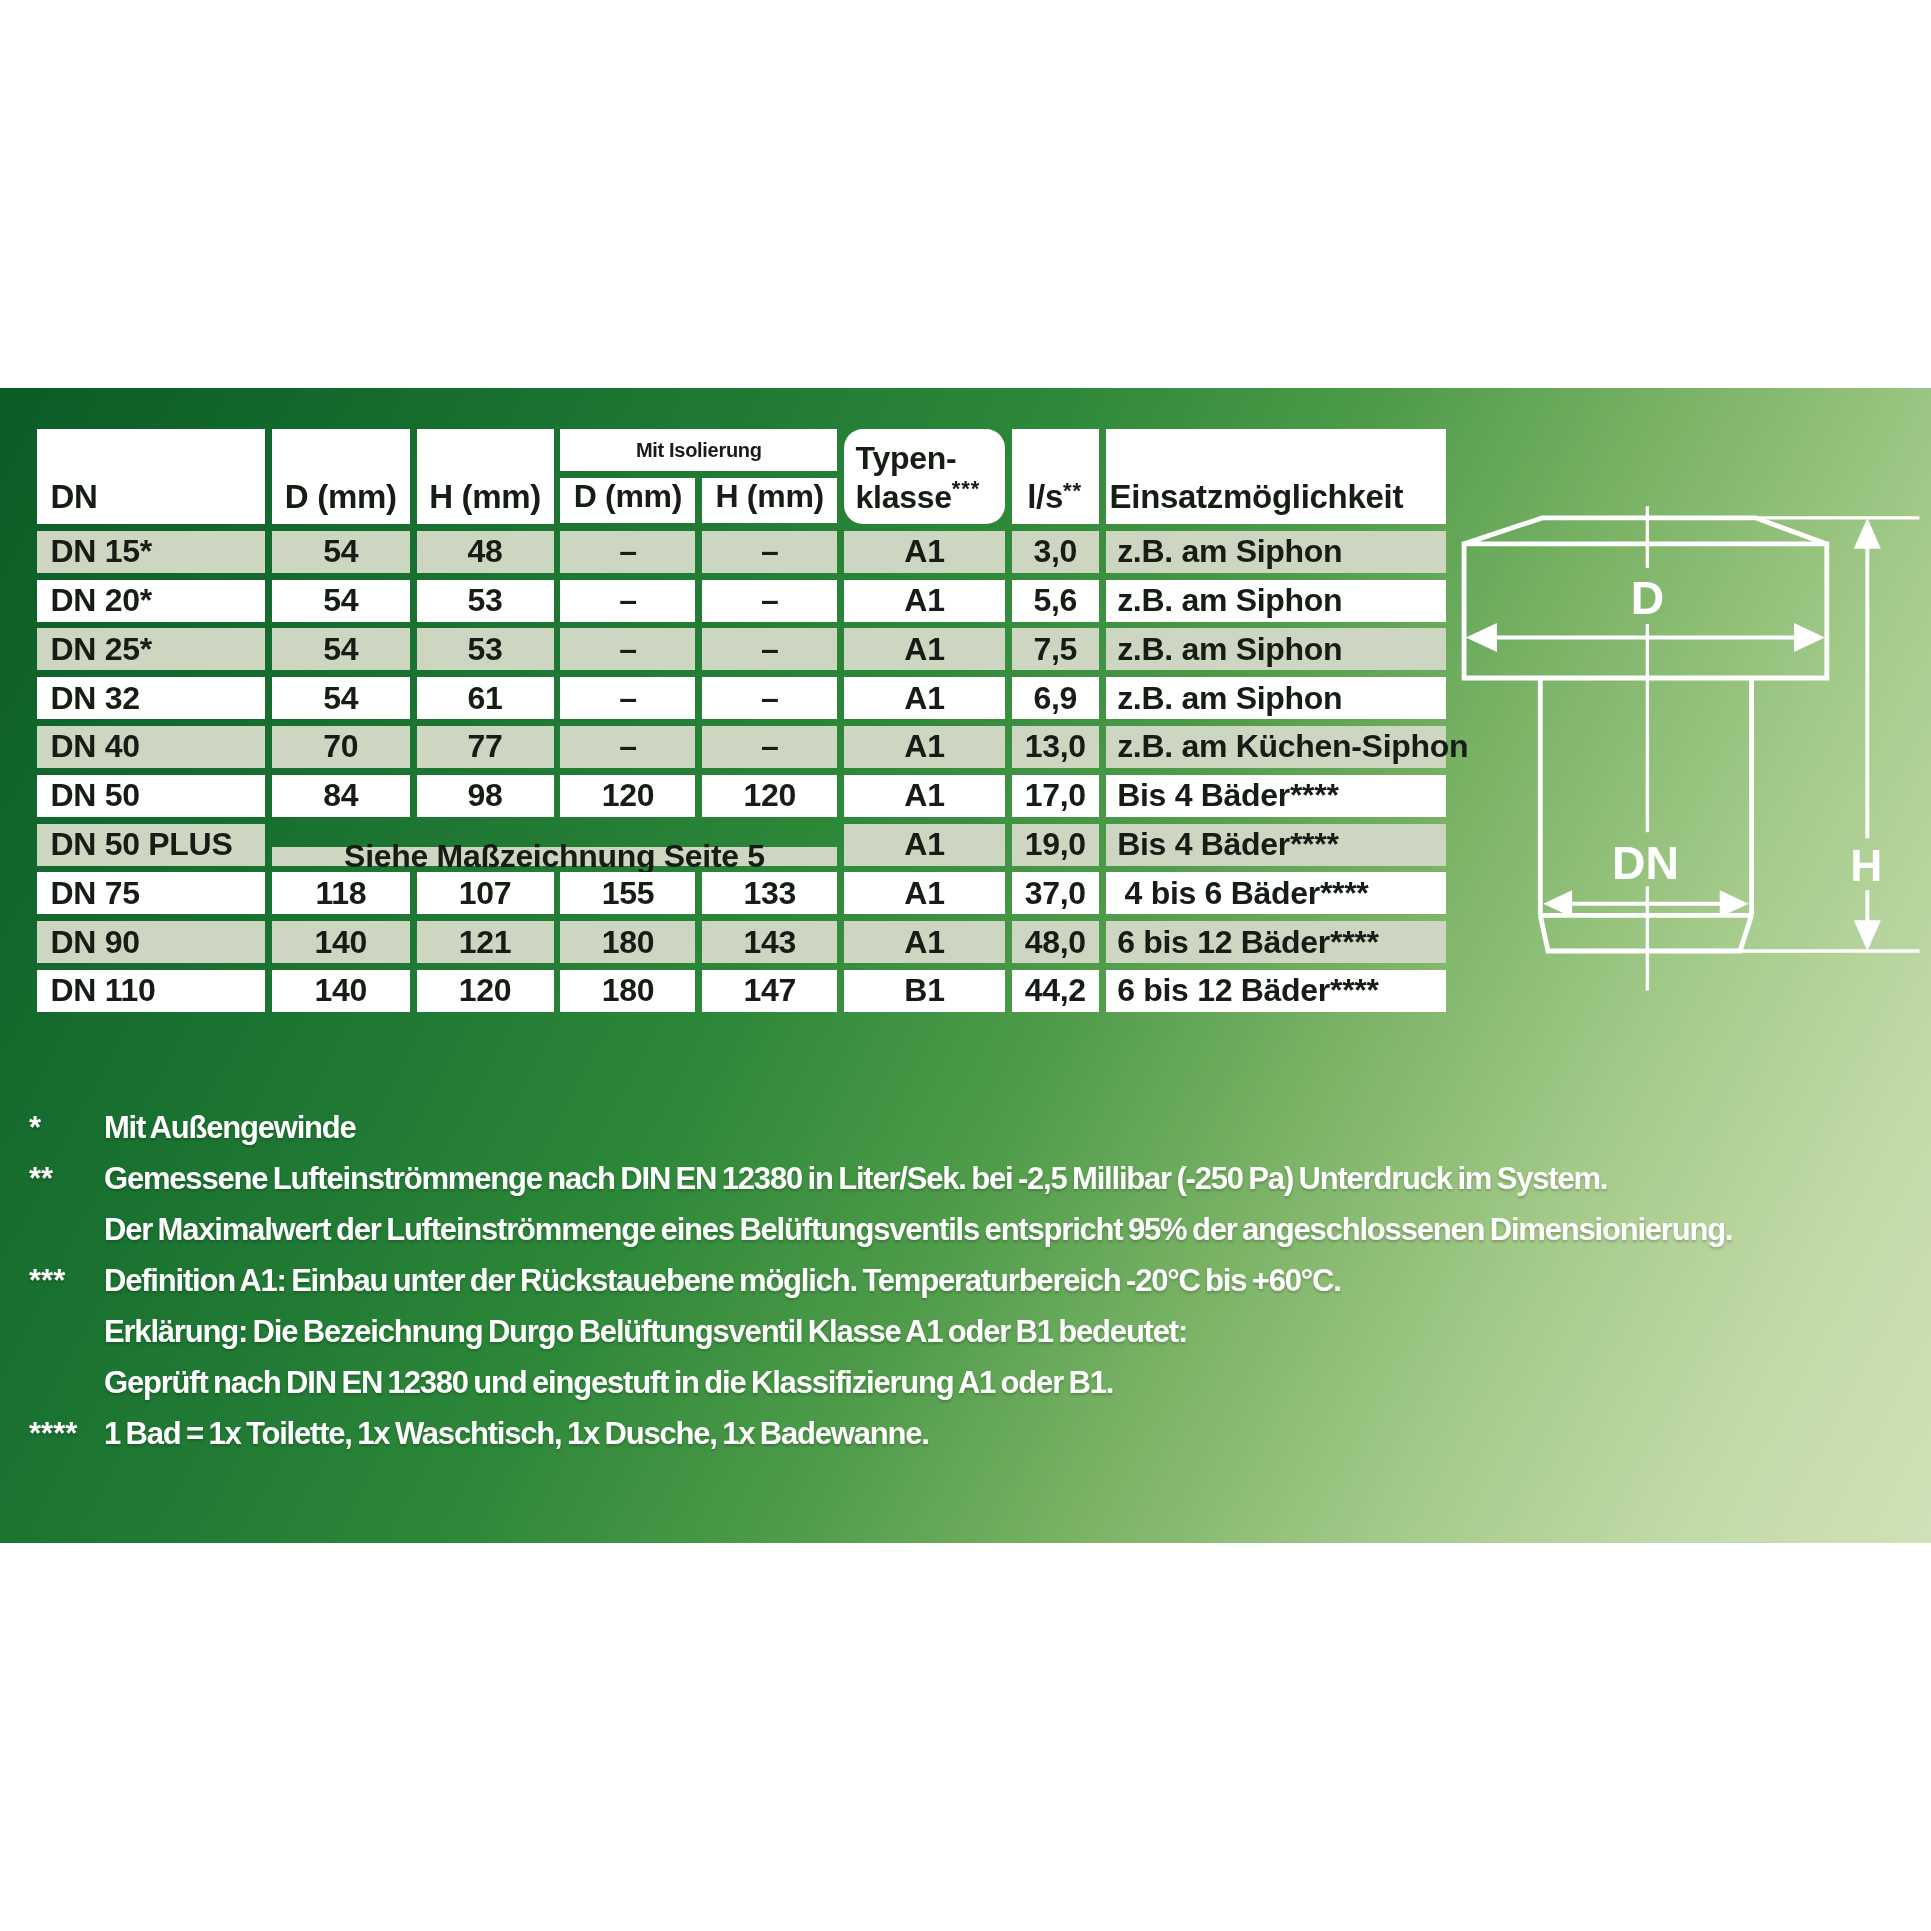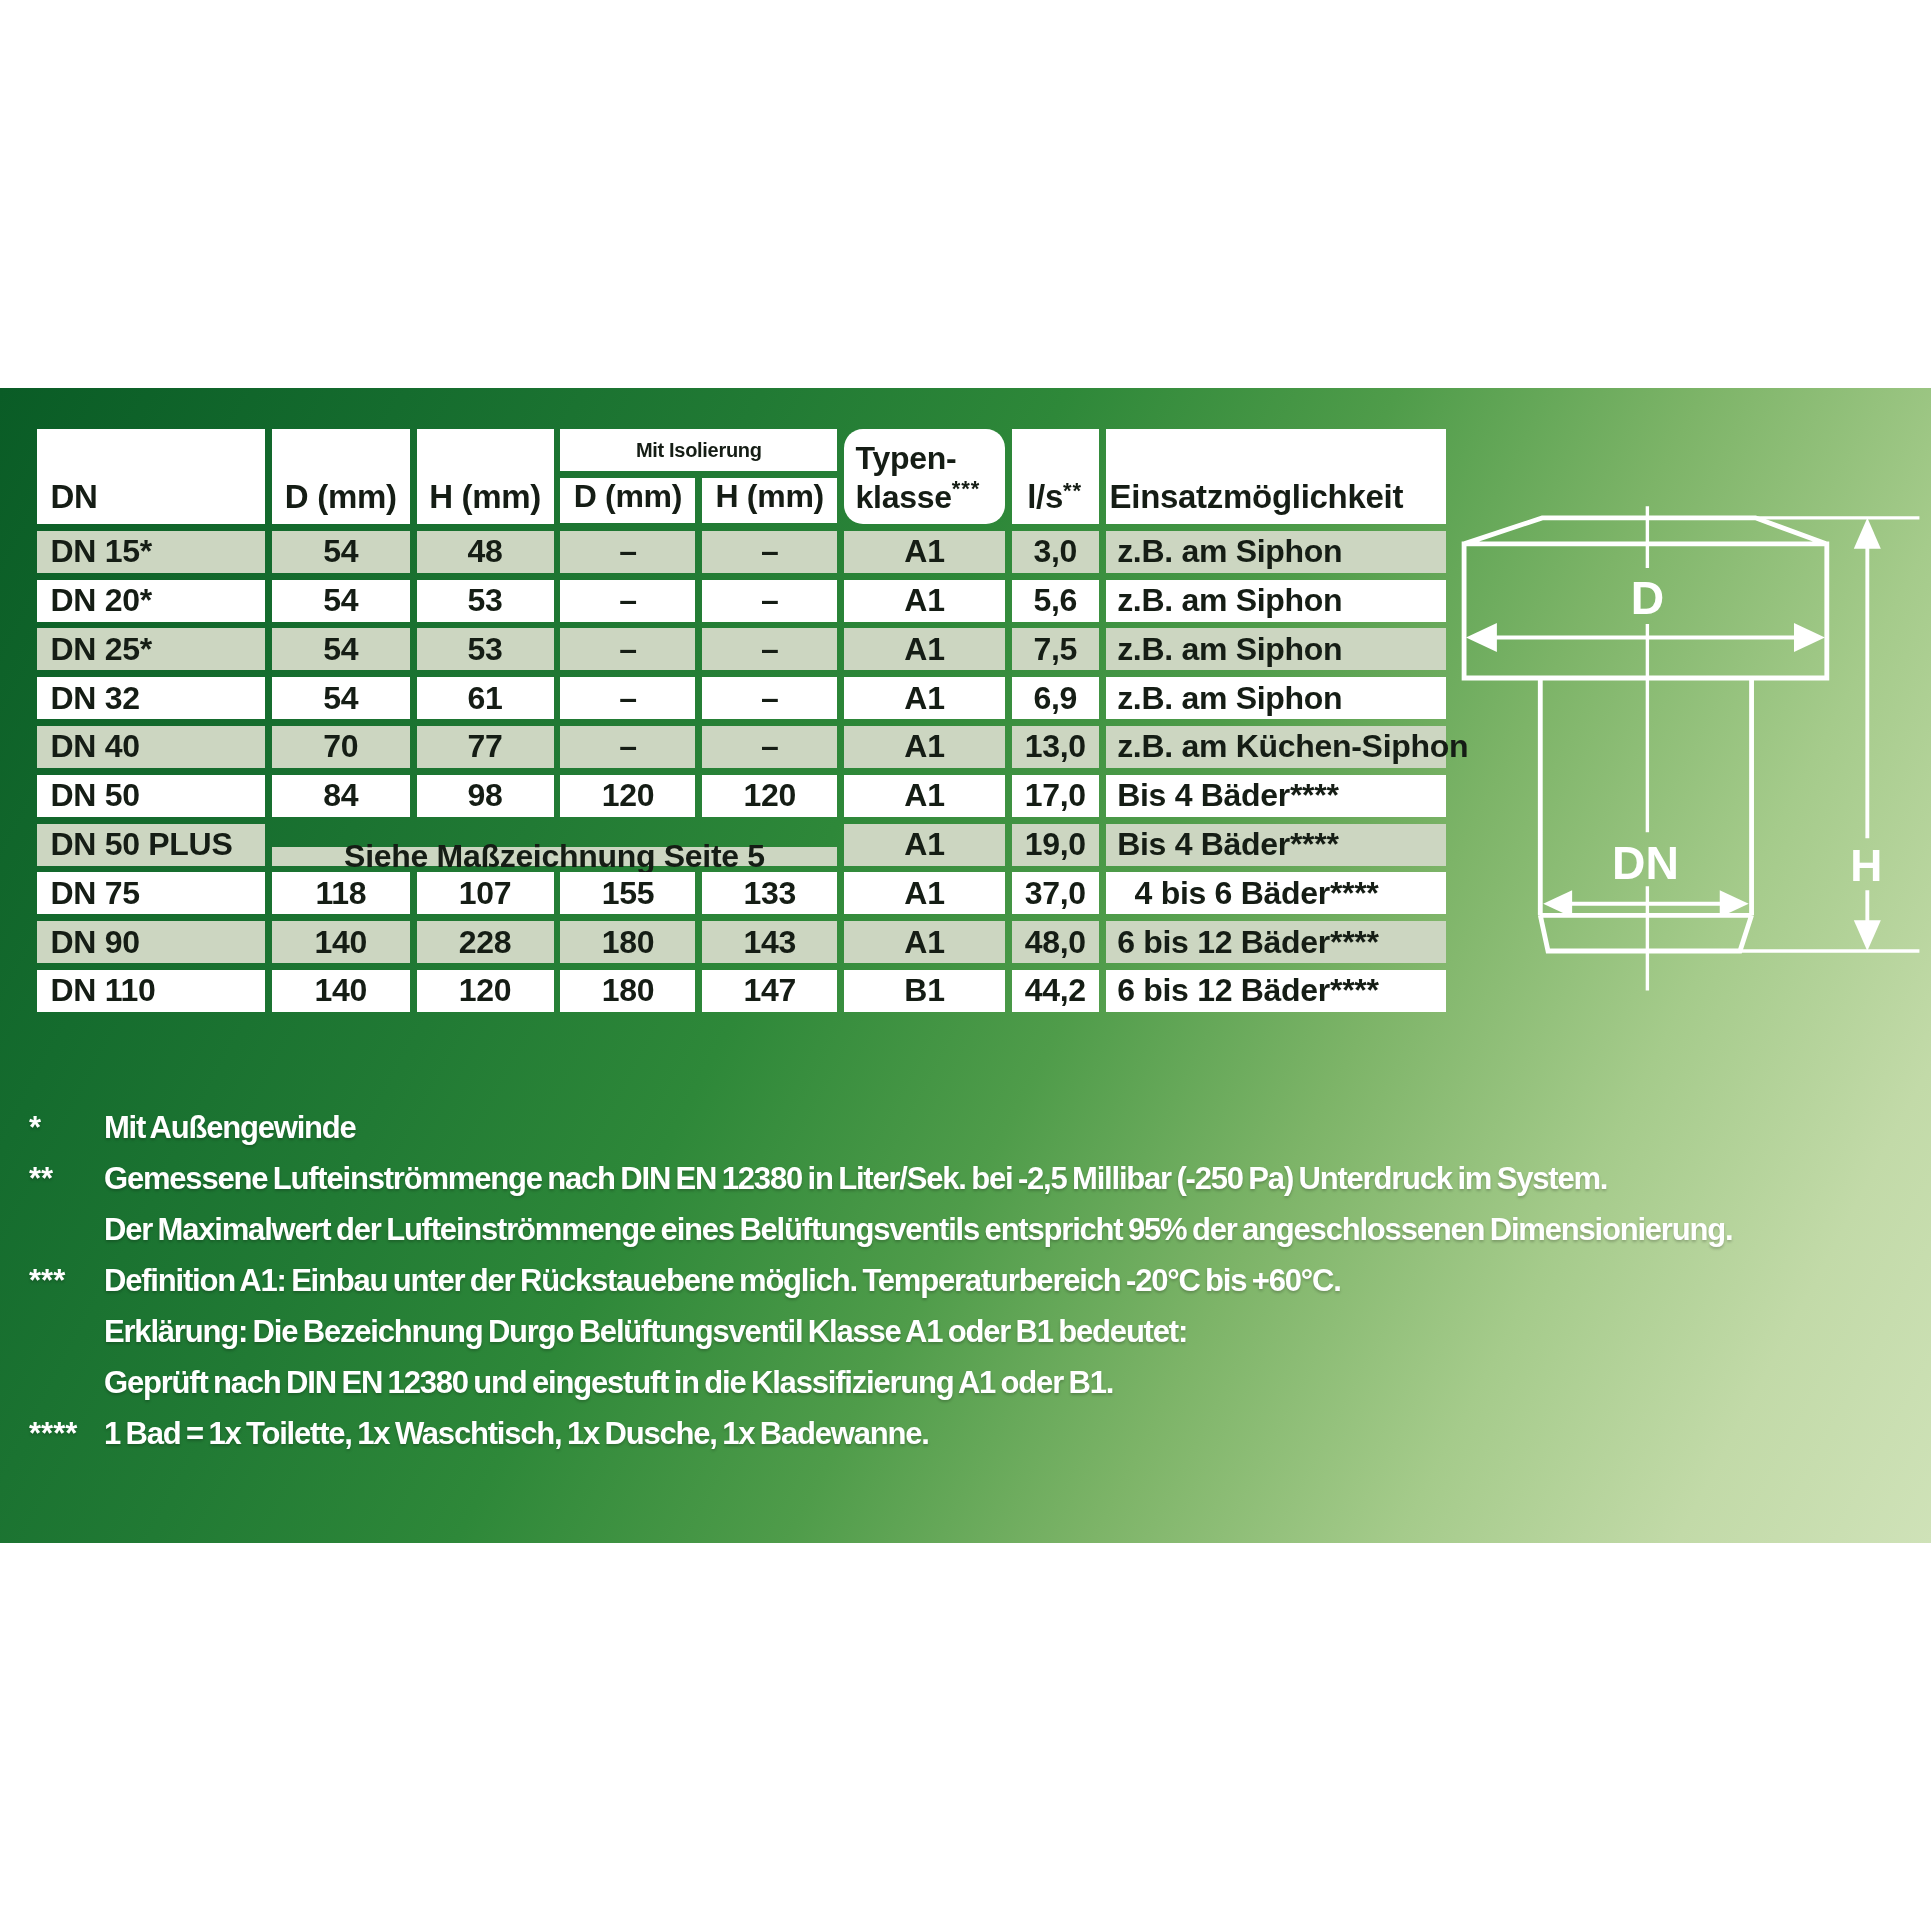--- a/index.html
+++ b/index.html
@@ -145,25 +145,25 @@
     <div class="cell cen tint">19,0</div>
     <div class="cell lft tint" style="padding-left:11.6px">Bis 4 Bäder****</div>
 
     <div class="cell lft">DN 75</div>
     <div class="cell cen">118</div>
     <div class="cell cen">107</div>
     <div class="cell cen">155</div>
     <div class="cell cen">133</div>
     <div class="cell cen">A1</div>
     <div class="cell cen">37,0</div>
-    <div class="cell lft" style="padding-left:29px">4 bis 6 Bäder****</div>
+    <div class="cell lft" style="padding-left:19px">4 bis 6 Bäder****</div>
 
     <div class="cell lft tint">DN 90</div>
     <div class="cell cen tint">140</div>
-    <div class="cell cen tint">228</div>
+    <div class="cell cen tint">121</div>
     <div class="cell cen tint">180</div>
     <div class="cell cen tint">143</div>
     <div class="cell cen tint">A1</div>
     <div class="cell cen tint">48,0</div>
     <div class="cell lft tint" style="padding-left:11.6px">6 bis 12 Bäder****</div>
 
     <div class="cell lft">DN 110</div>
     <div class="cell cen">140</div>
     <div class="cell cen">120</div>
     <div class="cell cen">180</div>

